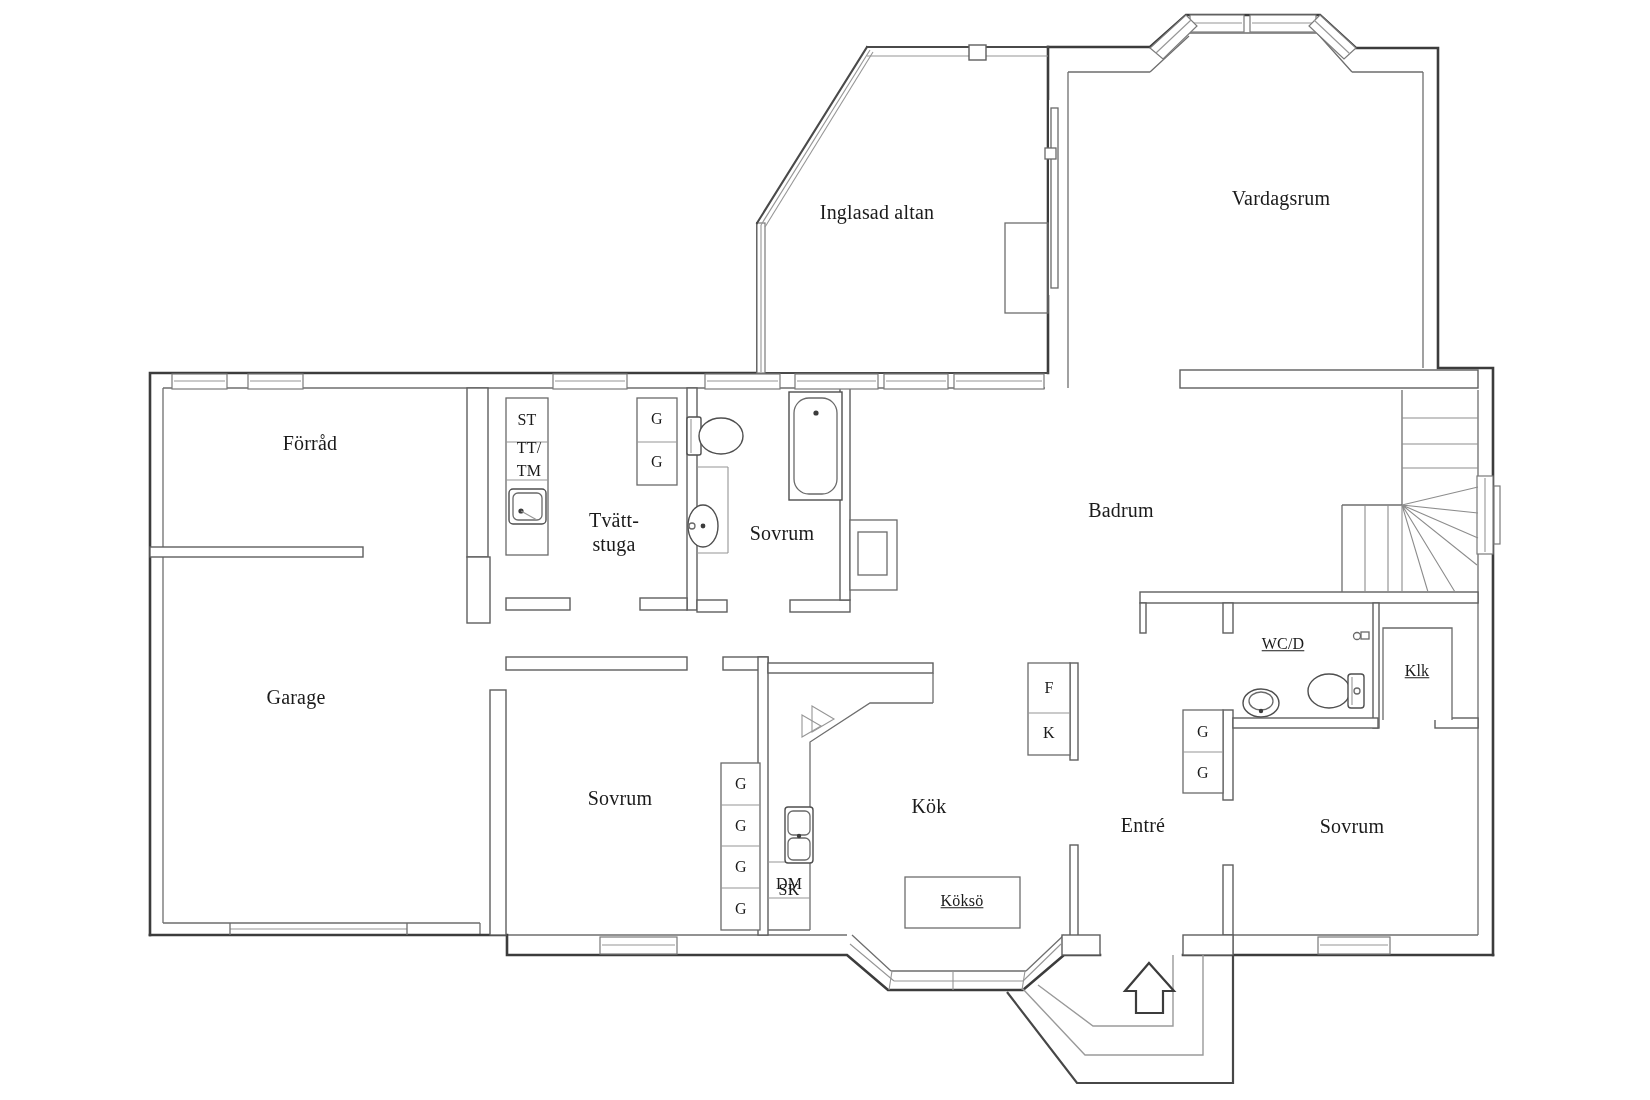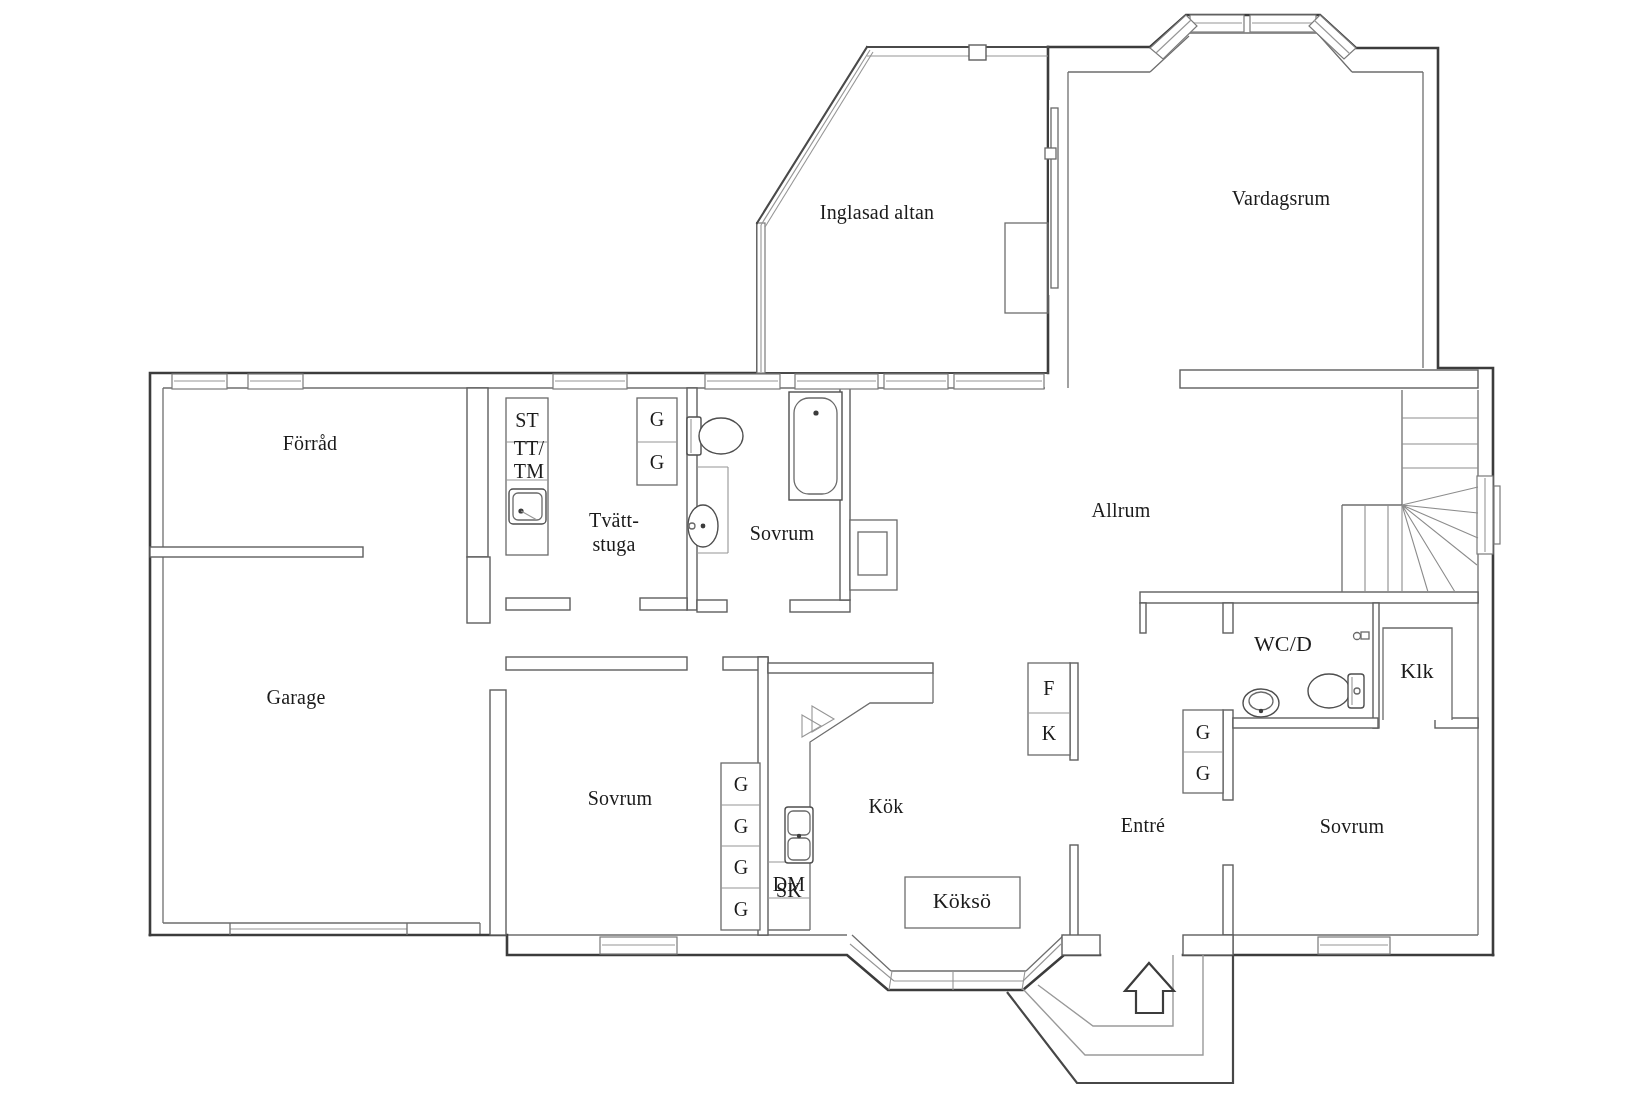--- a/index.html
+++ b/index.html
@@ -2,22 +2,22 @@
 <html><head>
 <meta charset="utf-8">
 <style>
   html,body{margin:0;padding:0;background:#ffffff;}
   #stage{position:relative;width:1650px;height:1100px;background:#ffffff;overflow:hidden;
          font-family:"Liberation Serif","DejaVu Serif",serif;}
   #plan-svg{position:absolute;left:0;top:0;}
   .lbl{position:absolute;transform:translate(-50%,-50%);color:#1b1b1b;white-space:pre-line;
        text-align:center;line-height:1.22;letter-spacing:.2px;}
   .big{font-size:20px;}
-  .med{font-size:22px;}
-  .sm{font-size:20px;}
+  .med{font-size:16px;text-decoration:underline;}
+  .sm{font-size:16px;}
   
   .w3{stroke:#3c3c3c;stroke-width:2.6;fill:none;stroke-linecap:square;stroke-linejoin:miter;}
   .w2{stroke:#4a4a4a;stroke-width:2;fill:none;stroke-linecap:square;}
   .ln{stroke:#6e6e6e;stroke-width:1.3;fill:none;}
   .th{stroke:#969696;stroke-width:1.1;fill:none;}
   .wallrect{fill:#ffffff;stroke:#5f5f5f;stroke-width:1.4;}
   .win{fill:#ffffff;stroke:#7a7a7a;stroke-width:1.2;}
   .fix{fill:#ffffff;stroke:#4f4f4f;stroke-width:1.4;}
   .cab{fill:#ffffff;stroke:#6a6a6a;stroke-width:1.3;}
   .tread{stroke:#8d8d8d;stroke-width:1.1;fill:none;}
@@ -255,23 +255,23 @@
   </g>
 </svg>
 
   <div class="lbl big" style="left:877px;top:212px">Inglasad altan</div>
   <div class="lbl big" style="left:1281px;top:198px">Vardagsrum</div>
   <div class="lbl big" style="left:310px;top:443px">Förråd</div>
   <div class="lbl big" style="left:296px;top:697px">Garage</div>
   <div class="lbl big" style="left:614px;top:532px">Tvätt-
 stuga</div>
   <div class="lbl big" style="left:782px;top:533px">Sovrum</div>
-  <div class="lbl big" style="left:1121px;top:510px">Allrum</div>
+  <div class="lbl big" style="left:1121px;top:510px">Badrum</div>
   <div class="lbl big" style="left:620px;top:798px">Sovrum</div>
-  <div class="lbl big" style="left:886px;top:806px">Kök</div>
+  <div class="lbl big" style="left:929px;top:806px">Kök</div>
   <div class="lbl med" style="left:962px;top:901px">Köksö</div>
   <div class="lbl big" style="left:1143px;top:825px">Entré</div>
   <div class="lbl med" style="left:1283px;top:644px">WC/D</div>
   <div class="lbl med" style="left:1417px;top:671px">Klk</div>
   <div class="lbl big" style="left:1352px;top:826px">Sovrum</div>
 
   <div class="lbl sm" style="left:527px;top:420px">ST</div>
   <div class="lbl sm" style="left:529px;top:448px">TT/</div>
   <div class="lbl sm" style="left:529px;top:471px">TM</div>
 

